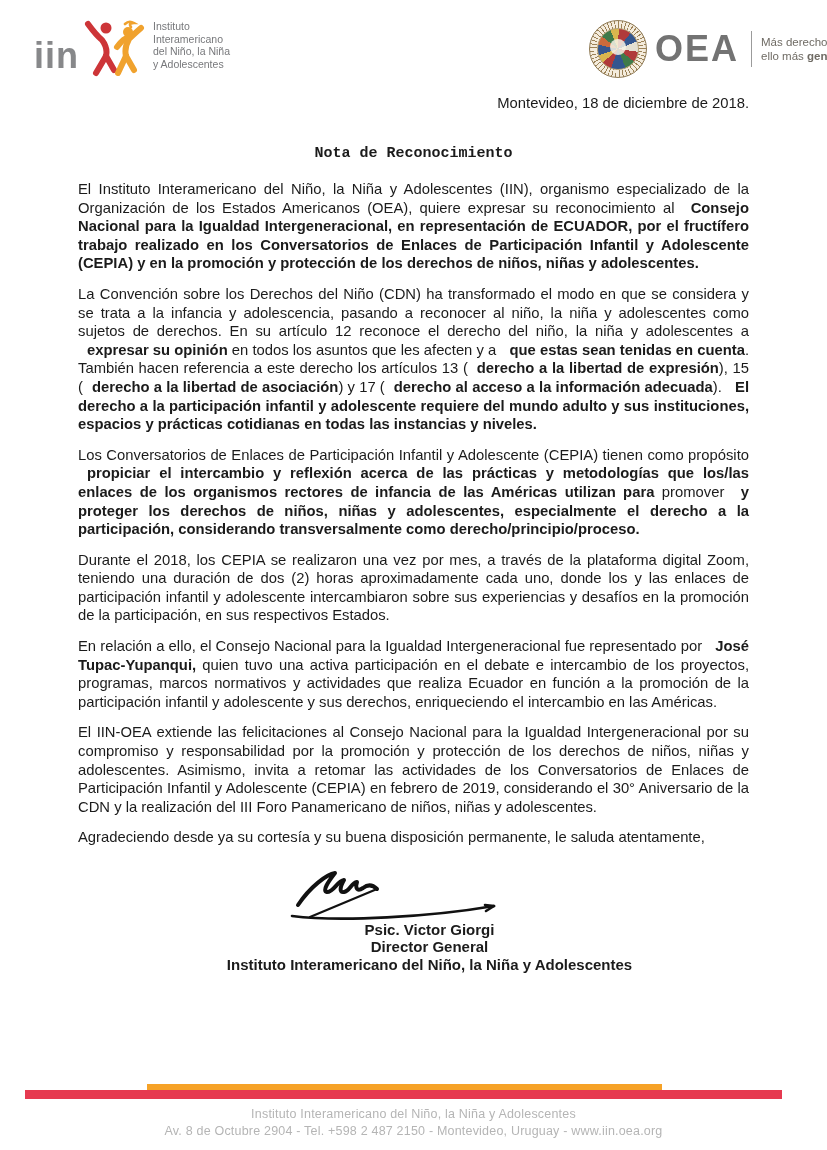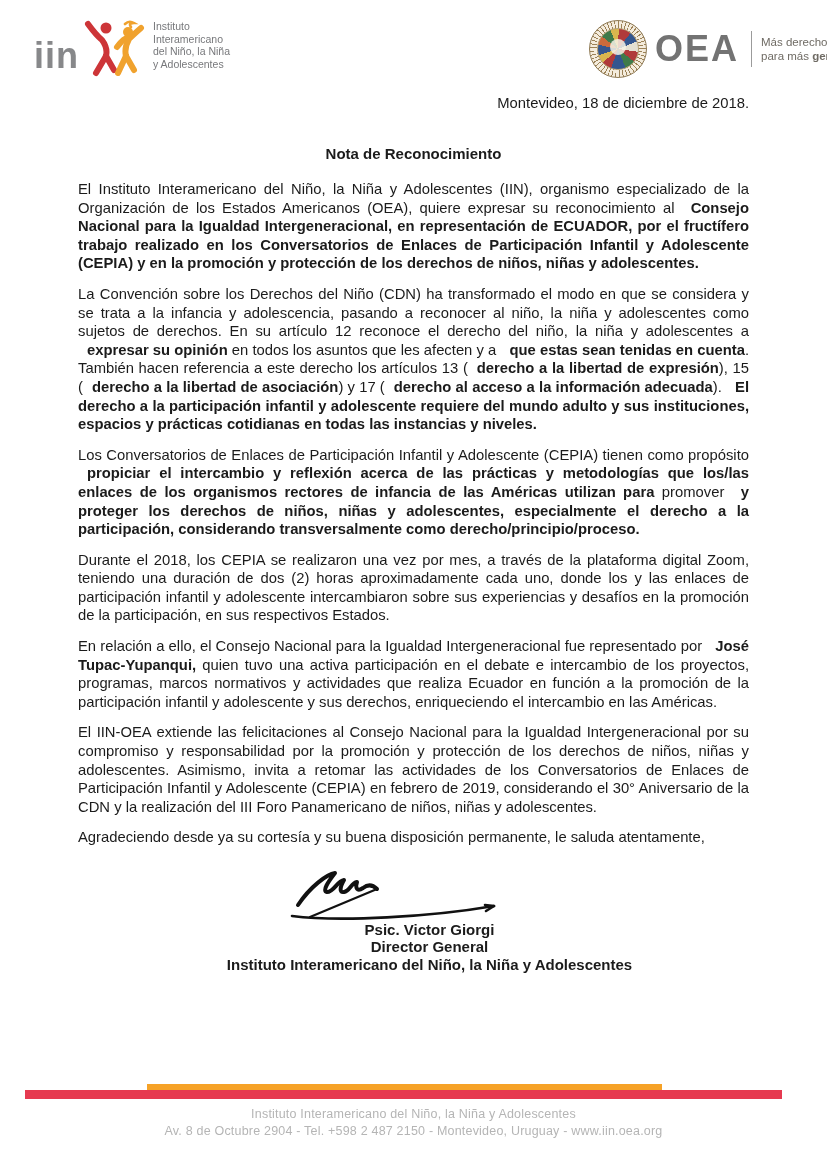--- a/index.html
+++ b/index.html
@@ -22,21 +22,21 @@
         #33568f 198deg 228deg,#e4e0d2 228deg 258deg,#b03a3a 258deg 288deg,#3f7a4a 288deg 318deg,#33568f 318deg 360deg);}
   .seal-inner::after{content:"";position:absolute;left:30%;top:26%;width:40%;height:40%;border-radius:50%;
         background:#f6f2e6;opacity:.85;}
   .oea-word{font-size:36px;font-weight:bold;color:#737373;letter-spacing:2px;margin:0 10px 0 8px;line-height:1;}
   .oea-divider{width:1px;height:36px;background:#9b9b9b;margin:0 9px 0 2px;}
   .oea-tagline{font-size:11.5px;line-height:14px;color:#6f6b64;white-space:nowrap;}
   .oea-tagline .emph{font-weight:bold;}
   
   .letter{position:absolute;top:94px;left:78px;width:671px;font-size:14.8px;}
   .date{text-align:right;line-height:18px;}
-  .title{font-size:15px;font-weight:bold;text-align:center;margin:33px 0 0 0;line-height:18px;}
+  .title{font-size:15px;font-weight:bold;text-align:center;margin:33px 0 0 0;line-height:18px;font-family:Liberation Mono, monospace;}
   .paras{margin-top:17px;}
   .para{margin:0 0 12px 0;text-align:justify;line-height:18.6px;}
   .para .b{font-weight:bold;margin-left:9px;}
   
   .sig-area{margin-top:8px;text-align:center;}
   .signature{display:block;margin:0 auto;transform:translateX(-24px);}
   .sig-block{font-weight:bold;font-size:15px;line-height:17.3px;transform:translateX(16px);}
   
   .bar-orange{position:absolute;left:147px;top:1084px;width:515px;height:7px;background:#f6a227;}
   .bar-red{position:absolute;left:25px;top:1090px;width:757px;height:9px;background:#e63a50;}
@@ -77,21 +77,21 @@
 
     <div class="oea-logo">
       <div class="seal">
           <div class="seal-inner"></div>
         </div>
       <span class="oea-word">OEA</span>
       <div class="oea-divider"></div>
       <div class="oea-tagline">
         <div><span>Más derechos</span></div>
         <div>
-          <span>para más </span><span class="emph">gente</span>
+          <span>ello más </span><span class="emph">gente</span>
         </div>
       </div>
     </div>
   </div>
 
   <div class="letter">
     <div class="date">Montevideo, 18 de diciembre de 2018.</div>
     <div class="title">Nota de Reconocimiento</div>
     <div class="paras">
         <p class="para"><span>El Instituto Interamericano del Niño, la Niña y Adolescentes (IIN), organismo especializado de la Organización de los Estados Americanos (OEA), quiere expresar su reconocimiento al </span><span class="b">Consejo Nacional para la Igualdad Intergeneracional, en representación de ECUADOR, por el fructífero trabajo realizado en los Conversatorios de Enlaces de Participación Infantil y Adolescente (CEPIA) y en la promoción y protección de los derechos de niños, niñas y adolescentes.</span></p>

